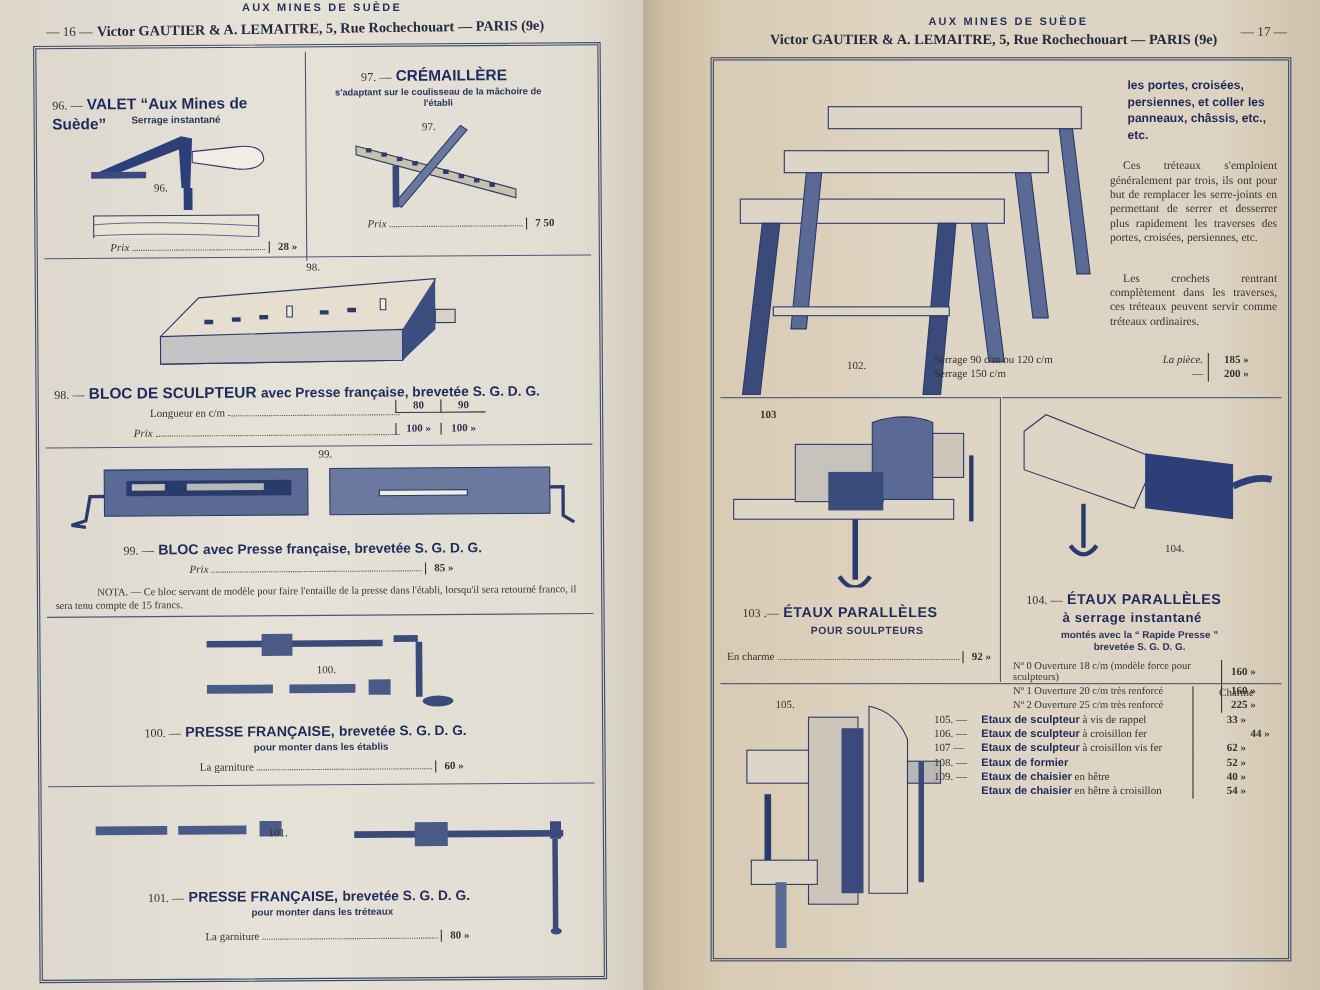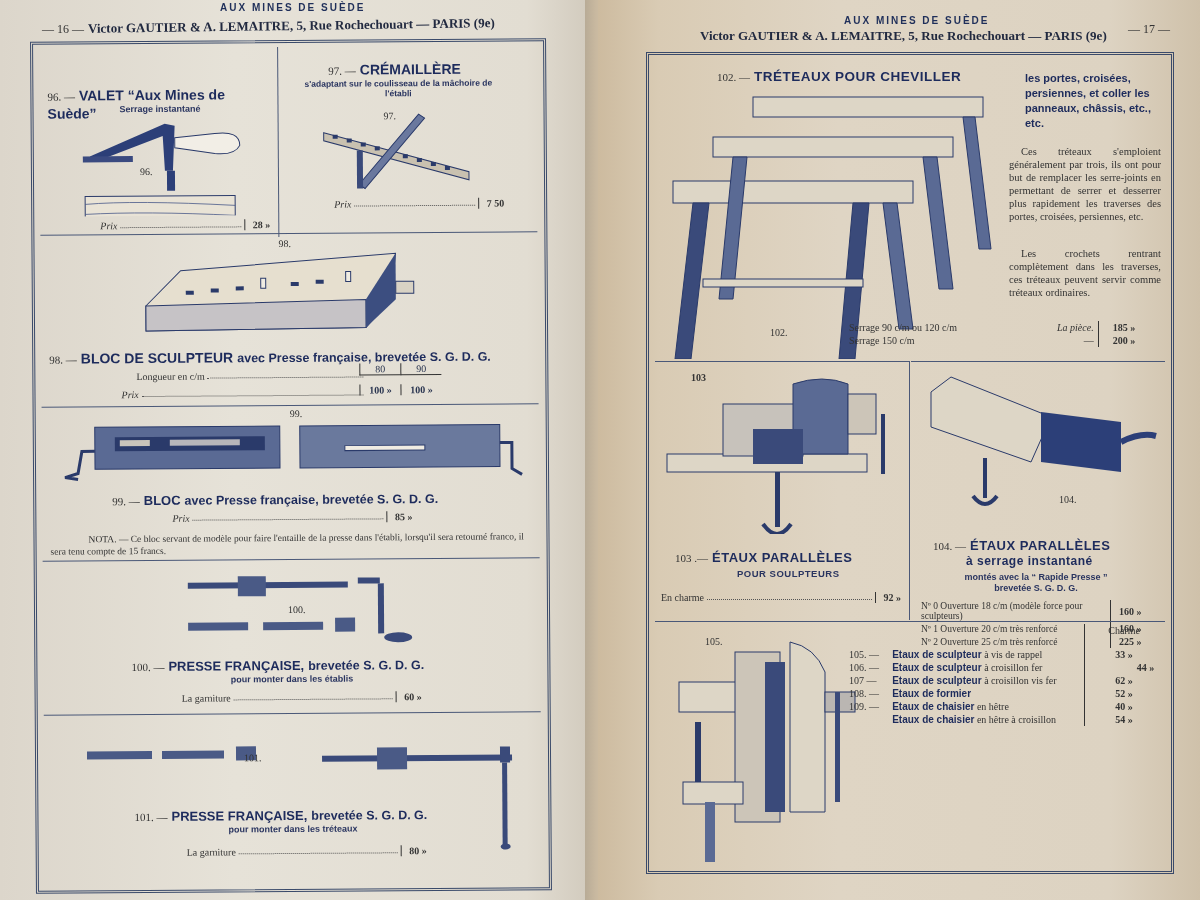--- a/index.html
+++ b/index.html
@@ -108,21 +108,21 @@
       </svg>
       <div style="position:absolute;left:8px;top:114px;">
         <span class="num">98. —</span>
         <span class="title" style="font-size:14px;">BLOC DE SCULPTEUR</span>
         <span class="title" style="font-size:12.5px;">avec Presse française, brevetée S. G. D. G.</span>
       </div>
       <div class="price-row" style="left:95px;top:136px;width:230px;">
         <span>Longueur en c/m</span>
         <span class="dots"></span>
       </div>
-      <div style="position:absolute;left:318px;top:130px;display:flex;">
+      <div style="position:absolute;left:318px;top:130px;display:flex;font-weight:bold;">
         <div style="border-left:1px solid #333;width:40px;text-align:center;font-size:10px;border-bottom:1px solid #333;">80</div>
         <div style="border-left:1px solid #333;width:40px;text-align:center;font-size:10px;border-bottom:1px solid #333;">90</div>
       </div>
       <div class="price-row" style="left:80px;top:154px;width:245px;">
         <i>Prix</i>
         <span class="dots"></span>
       </div>
       <div style="position:absolute;left:318px;top:151px;display:flex;">
         <div class="pv" style="border-left:1px solid #333;width:40px;text-align:center;">100 »</div>
         <div class="pv" style="border-left:1px solid #333;width:40px;text-align:center;">100 »</div>
@@ -209,24 +209,20 @@
 <div class="gutter"></div>
 
 <div class="page page-right">
   <div class="hdr-top" style="left:246px;top:15px;">AUX MINES DE SUÈDE</div>
   <div class="hdr-sub" style="left:102px;top:28px;">Victor GAUTIER &amp; A. LEMAITRE, 5, Rue Rochechouart — PARIS (9e)</div>
   <div class="pgnum" style="left:530px;top:22px;">— 17 —</div>
 
   <div class="frame" style="left:48px;top:52px;width:522px;height:816px;">
 
     <div class="cell" style="left:6px;top:4px;width:510px;height:300px;">
-      <div style="position:absolute;left:62px;top:8px;">
-        <span class="num">102. —</span>
-        <span class="title" style="font-size:13.5px;letter-spacing:0.5px;">TRÉTEAUX POUR CHEVILLER</span>
-      </div>
       <svg class="illus" style="left:8px;top:30px;" width="340" height="270">
         <g stroke="#2a3a6a" fill="#ddd6c6">
           <rect x="90" y="8" width="230" height="20"></rect>
           <rect x="50" y="48" width="240" height="20"></rect>
           <rect x="10" y="92" width="240" height="22"></rect>
           <path d="M30 114 L12 270 L28 270 L46 114 Z" fill="#3a4a7a"></path>
           <path d="M190 114 L176 270 L192 270 L206 114 Z" fill="#3a4a7a"></path>
           <path d="M220 114 L236 240 L250 240 L234 114 Z" fill="#5a6a94"></path>
           <path d="M70 68 L56 210 L70 210 L84 68 Z" fill="#5a6a94"></path>
           <path d="M260 68 L276 200 L290 200 L274 68 Z" fill="#5a6a94"></path>

